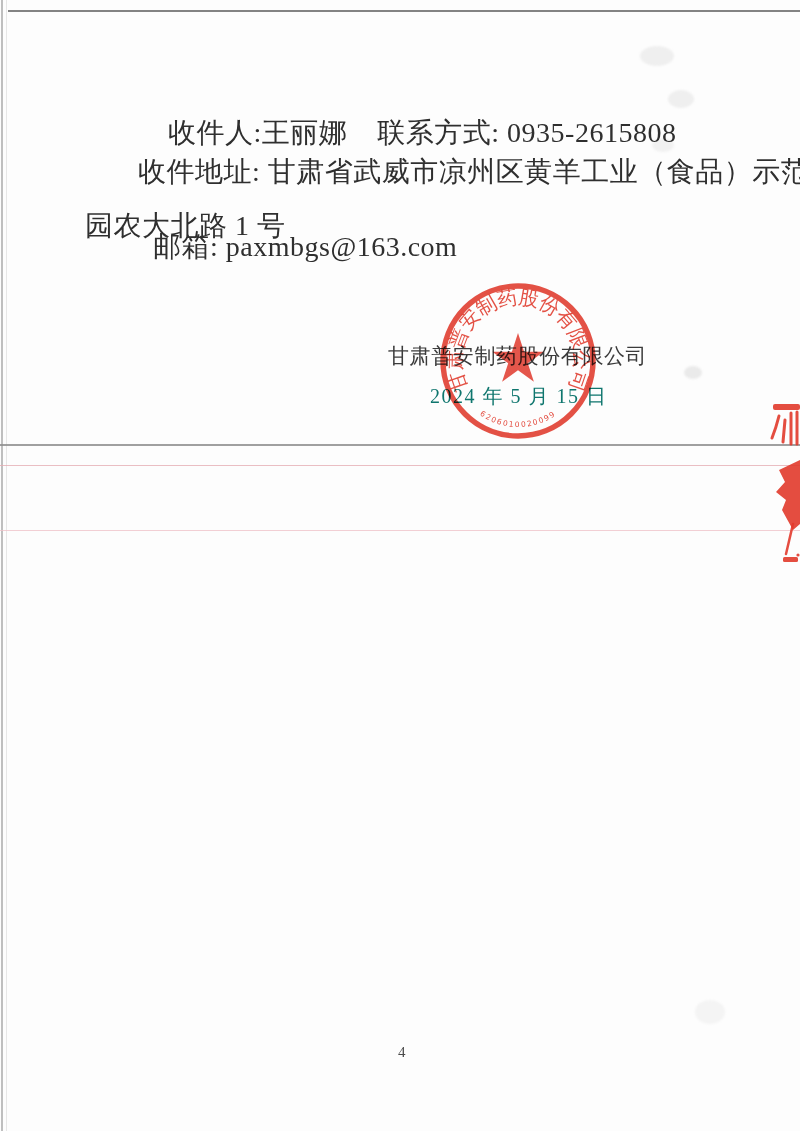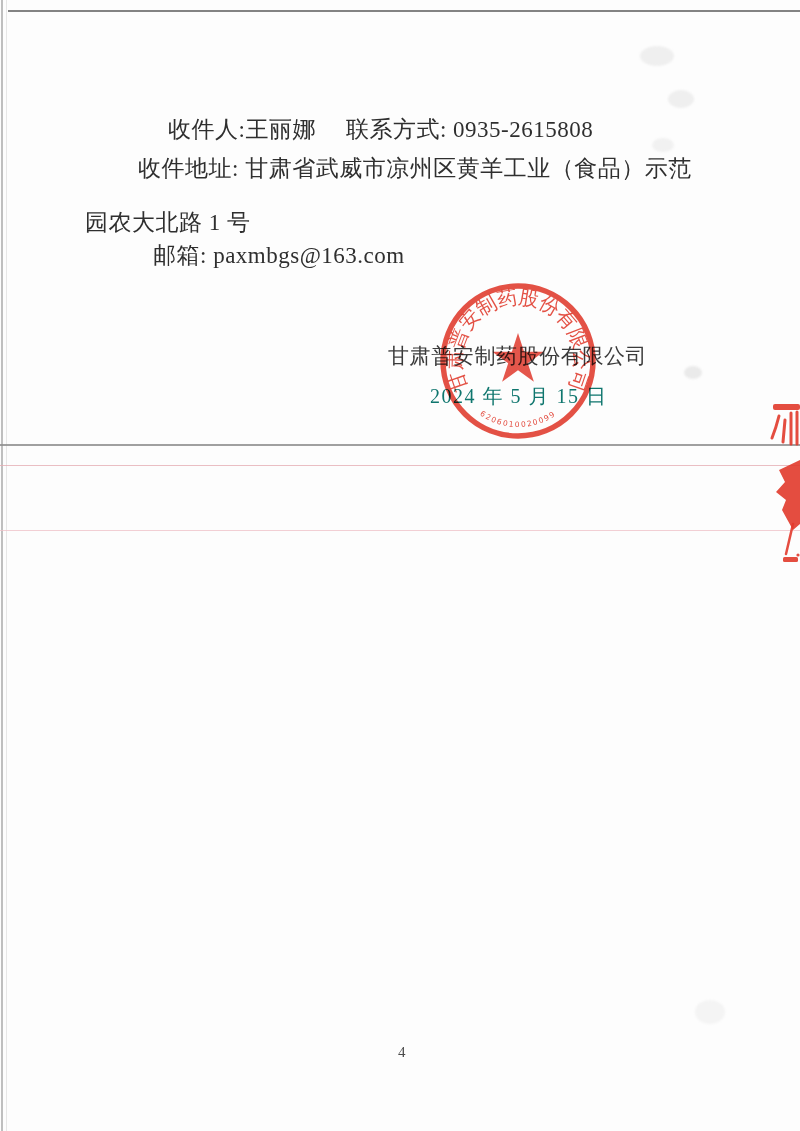--- a/index.html
+++ b/index.html
@@ -12,26 +12,26 @@
   .abs{position:absolute;}
   
   .scan-edge-top{top:10px;left:8px;right:0;height:2px;background:#5a5a5a;opacity:.75;}
   .scan-edge-left{top:0;left:1px;width:2px;height:1131px;background:#8d8d8d;opacity:.55;}
   .scan-edge-left2{top:0;left:6px;width:1px;height:1131px;background:#d8d8d8;opacity:.6;}
   .fold-gray{top:444px;left:0;width:800px;height:2px;background:#8f8f8f;opacity:.85;}
   .fold-pink1{top:465px;left:0;width:800px;height:1px;background:#e5aeb4;opacity:.8;}
   .fold-pink2{top:530px;left:0;width:800px;height:1px;background:#efc3c9;opacity:.8;}
   .smudge{border-radius:50%;filter:blur(1px);}
   
-  .line{white-space:nowrap;font-size:23px;letter-spacing:.5px;color:#2f2f2f;z-index:1;}
+  .line{white-space:nowrap;font-size:28px;letter-spacing:.5px;color:#2f2f2f;z-index:1;}
   .recipient-line{top:114px;left:168px;}
   .recipient-gap{display:inline-block;width:30px;}
   .address-line1{top:153px;left:138px;}
   .address-line2{top:191px;left:85px;margin-top:16px;}
-  .email-line{top:240px;left:153px;}
+  .email-line{top:228px;left:153px;}
   .signature-company{top:342px;left:388px;font-size:21px;letter-spacing:.6px;color:#3b3b3b;z-index:1;}
   .signature-date{top:383px;left:430px;font-size:20px;letter-spacing:1.5px;color:#0f766e;z-index:1;}
   .page-number{top:1044px;left:398px;font-size:15px;color:#4a4a4a;}
   
   .seal{top:282px;left:439px;width:158px;height:158px;z-index:2;mix-blend-mode:multiply;opacity:.93;}
   
   .edge-marks{top:398px;right:0;width:30px;height:170px;z-index:2;}
 </style>
 </head>
 <body>

